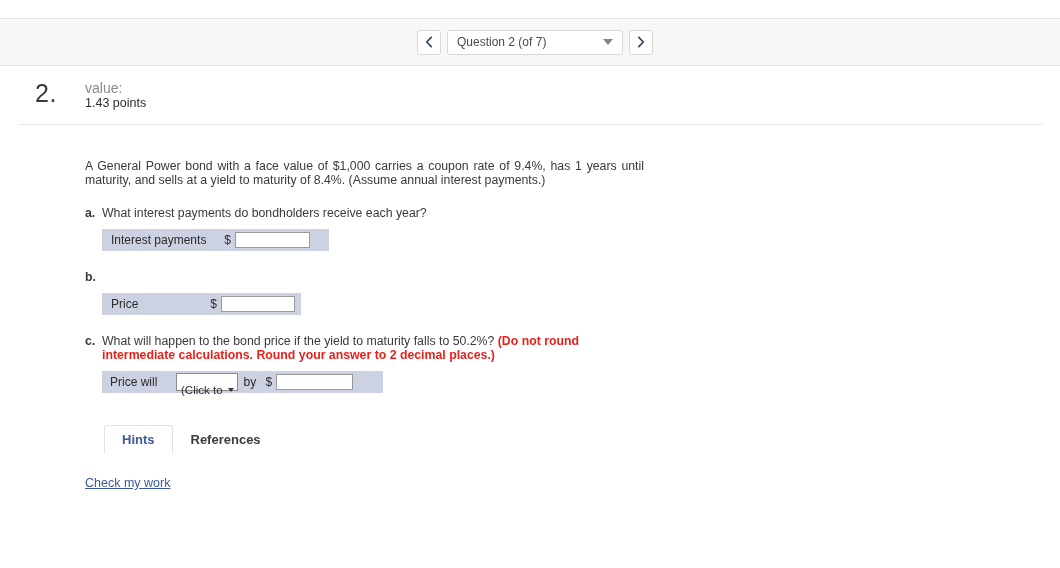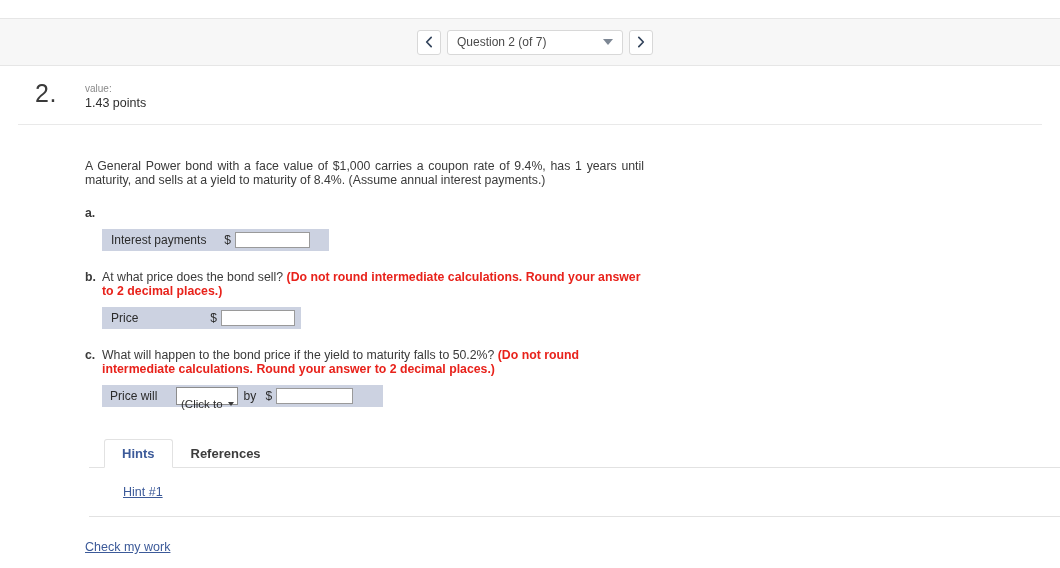--- a/index.html
+++ b/index.html
@@ -101,21 +101,21 @@
     width: 56px;
     text-align: center;
     font-size: 25px;
     color: #3a3a3a;
     font-weight: 400;
     line-height: 26px;
     letter-spacing: 0.5px;
   }
   .value-block { padding-left: 11px; padding-top: 3px; }
   .value-label {
-    font-size: 10px;
+    font-size: 14px;
     color: #8a8a8a;
     line-height: 11px;
   }
   .value-points {
     font-size: 12.5px;
     color: #2e2e2e;
     line-height: 16px;
     margin-top: 1px;
   }
 
@@ -338,34 +338,34 @@
 </div>
 
 
 <div class="question-body">
 
   <div class="stem">A General Power bond with a face value of $1,000 carries a coupon rate of 9.4%, has 1 years until maturity, and sells at a yield to maturity of 8.4%. (Assume annual interest payments.)</div>
 
   
   <div class="part">
     <div class="part-letter">a.</div>
+    <div class="part-text">
+      <span>What interest payments do bondholders receive each year?</span>
+    </div>
   </div>
   <div class="answer-table row-a">
     <span class="at-label">Interest payments</span>
     <span class="at-dollar">$</span>
     <input class="at-input" type="text" value="" placeholder="" style="">
     <span class="at-pad"></span>
   </div>
 
   
   <div class="part">
     <div class="part-letter">b.</div>
-    <div class="part-text">
-      <span>At what price does the bond sell? </span><span class="red">(Do not round intermediate calculations. Round your answer to 2 decimal places.)</span>
-    </div>
   </div>
   <div class="answer-table row-b">
     <span class="at-label">Price</span>
     <span class="at-dollar">$</span>
     <input class="at-input" type="text" value="" placeholder="" style="">
     <span class="at-pad"></span>
   </div>
 
   
   <div class="part">
@@ -389,23 +389,20 @@
   
   <div class="tabs-wrap">
     <div class="tabs">
       <div class="tab active">
         <span>Hints</span>
       </div>
       <div class="tab">
         <span>References</span>
       </div>
     </div>
-    <div class="tab-panel">
-      <span class="hint-link">Hint #1</span>
-    </div>
   </div>
 
 </div>
 
 <span class="check-link">Check my work</span>
 
 
 
 
 </body></html>

